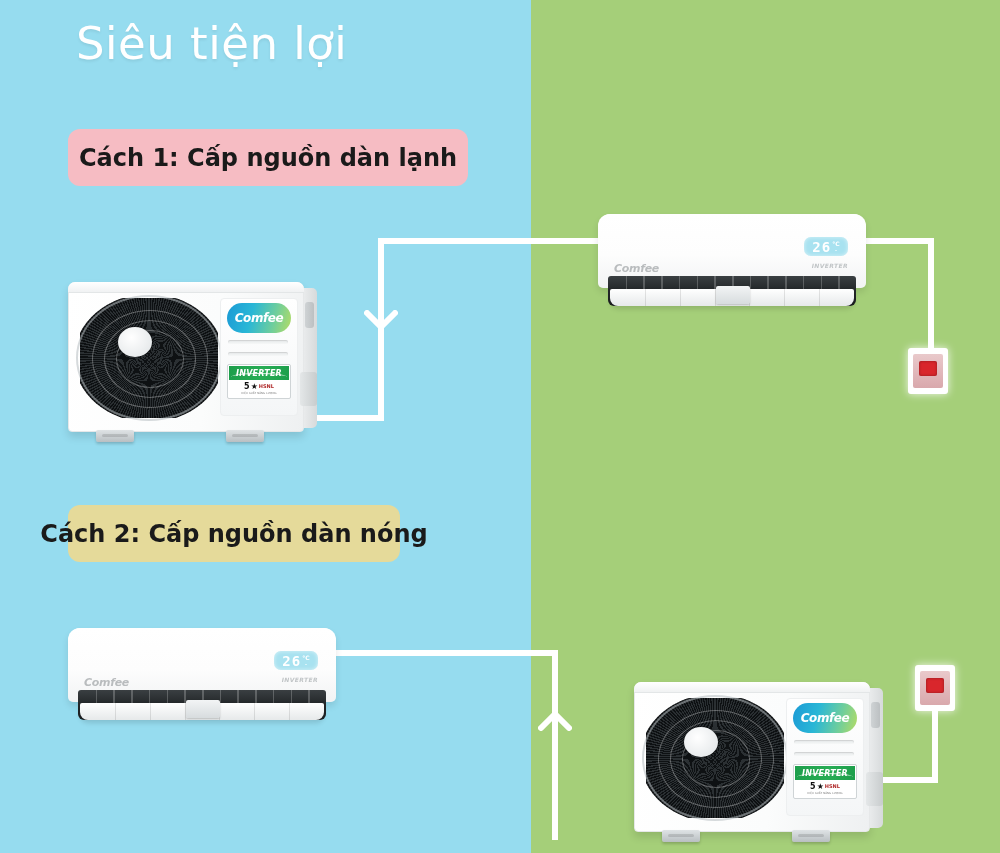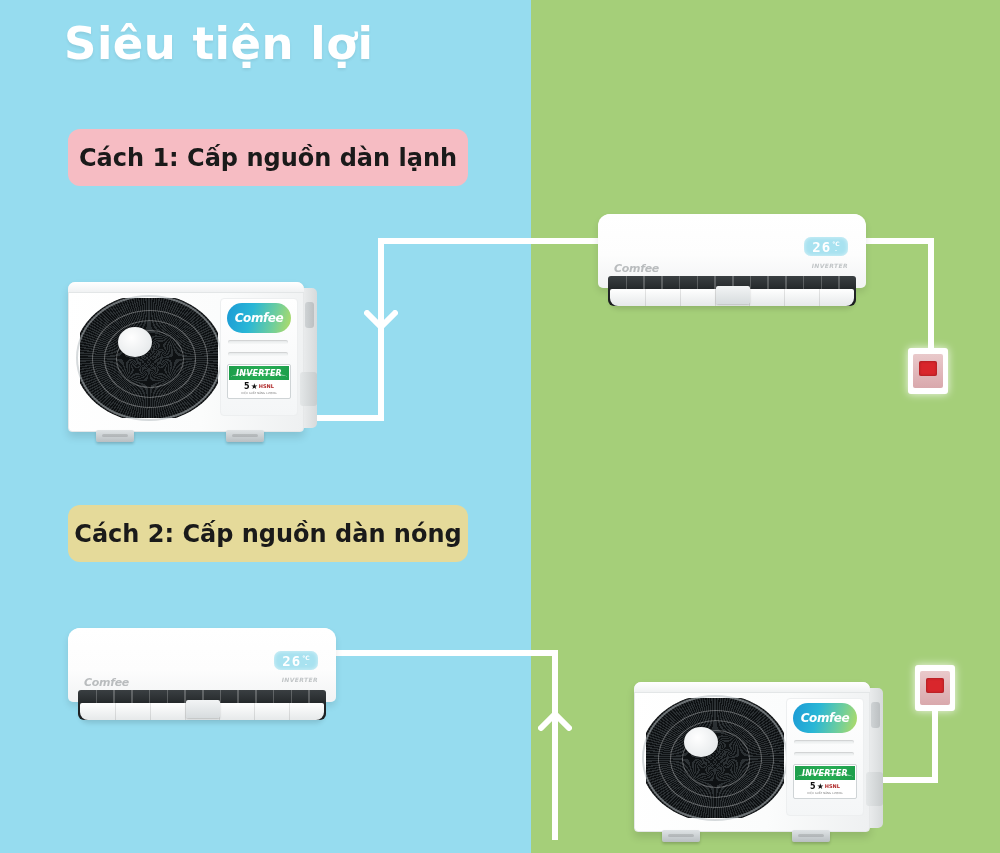--- a/index.html
+++ b/index.html
@@ -9,36 +9,36 @@
     overflow:hidden;background:#fff;
   }
   #stage{position:relative;width:1000px;height:853px;overflow:hidden;}
 
   
   .bg-blue{position:absolute;left:0;top:0;width:531px;height:853px;background:#96dcef;}
   .bg-green{position:absolute;left:531px;top:0;width:469px;height:853px;background:#a5cf79;}
 
   
   .title{
-    position:absolute;left:64px;top:18px;
-    font-size:45px;font-weight:bold;color:#ffffff;
+    position:absolute;left:76px;top:18px;
+    font-size:45px;font-weight:normal;color:#ffffff;
     letter-spacing:.5px;line-height:1.15;
     text-shadow:0 2px 3px rgba(0,0,0,.07);
     white-space:nowrap;
   }
 
   
   .badge{
     position:absolute;border-radius:12px;
     display:flex;align-items:center;justify-content:center;
     font-size:24px;font-weight:bold;color:#1a1a1a;
     box-sizing:border-box;padding:16px 26px;white-space:nowrap;
   }
   #badge1{left:68px;top:129px;width:400px;height:57px;background:#f6bcc3;}
-  #badge2{left:68px;top:505px;width:400px;height:57px;background:#e5da9a;}
+  #badge2{left:68px;top:505px;width:332px;height:57px;background:#e5da9a;}
 
   
   .wire{position:absolute;background:#ffffff;}
   .wire.h{height:6px;}
   .wire.v{width:6px;}
   .arrow{position:absolute;width:34px;height:26px;}
   .arrow svg{display:block;}
 
   
   .outlet{position:absolute;width:40px;height:46px;}

